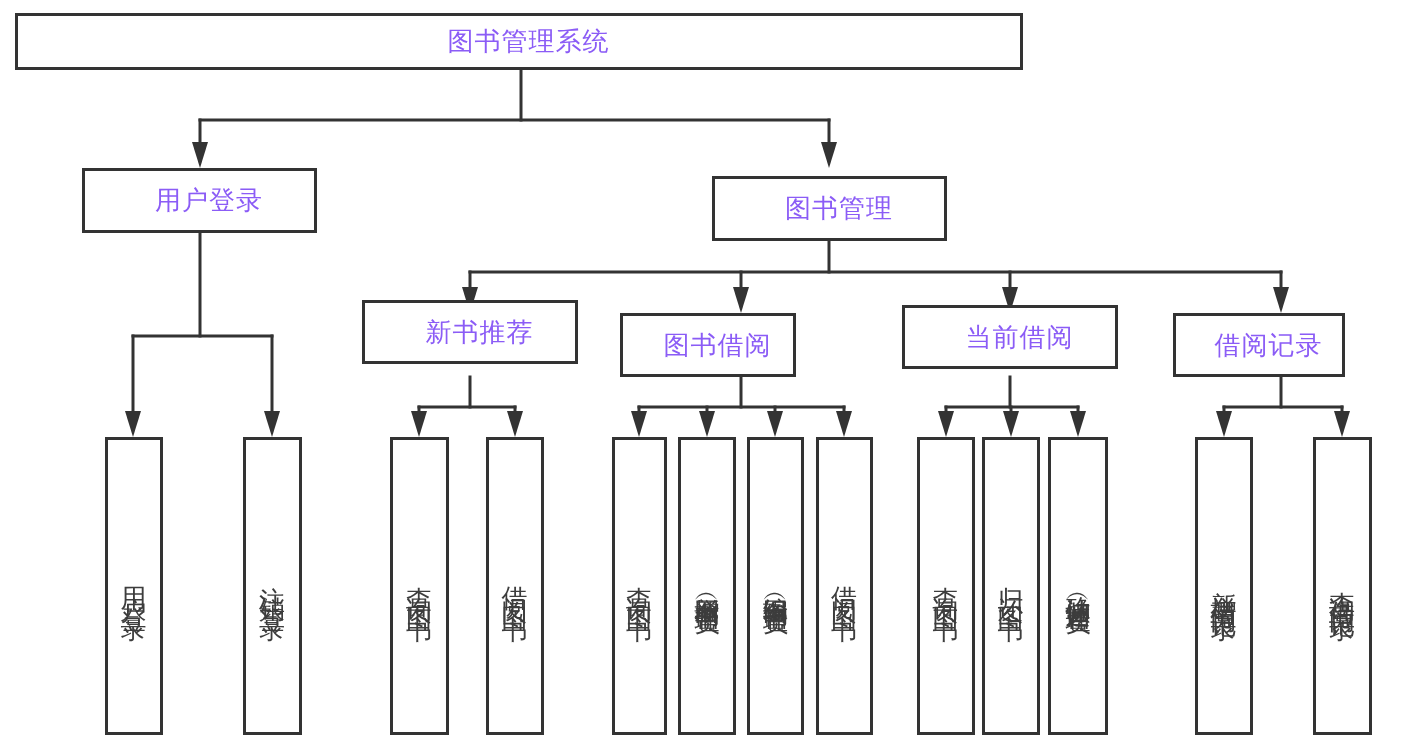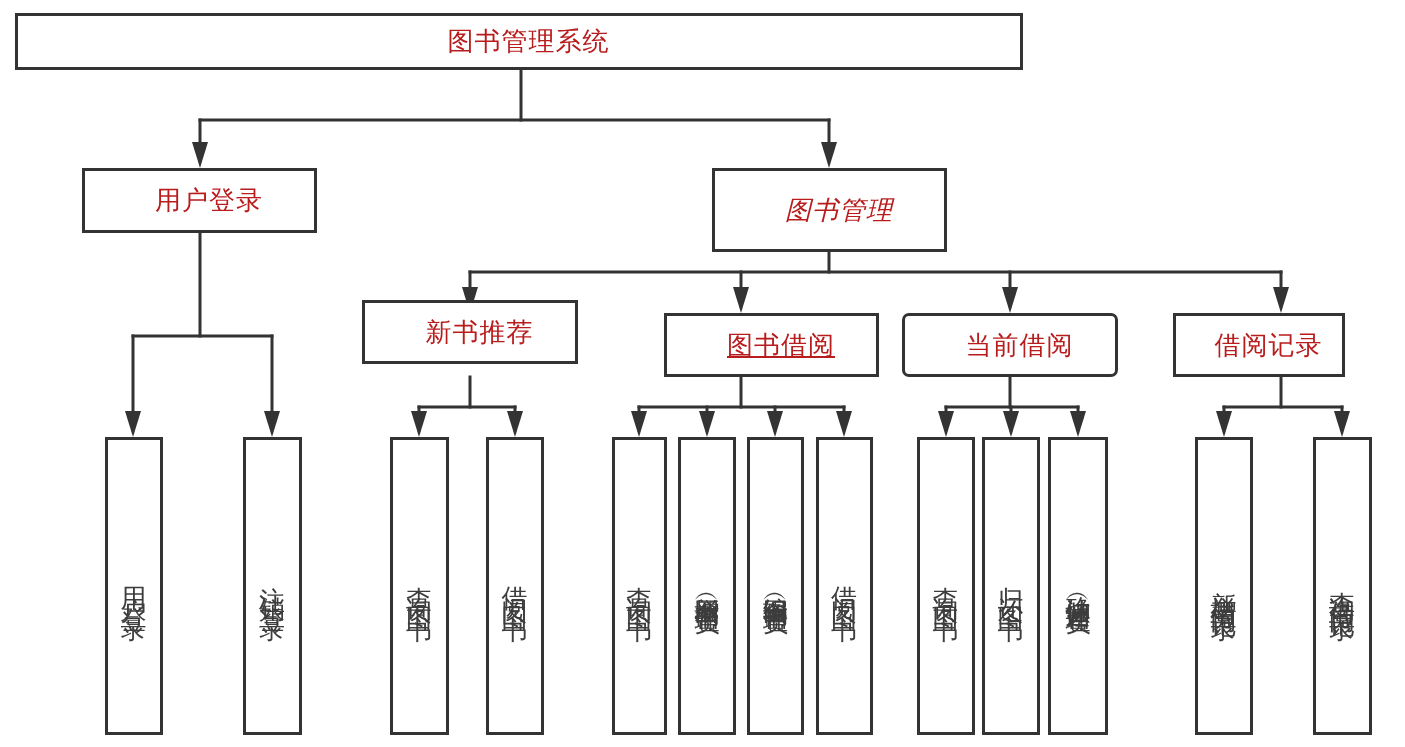--- a/index.html
+++ b/index.html
@@ -10,21 +10,21 @@
     width:1405px; height:747px;
     background:#ffffff;
     overflow:hidden;
   }
   svg.wires { position:absolute; left:0; top:0; width:1405px; height:747px; z-index:1; }
   .node {
     position:absolute;
     border:3px solid #333333;
     background:#ffffff;
     display:flex; align-items:center; justify-content:center;
-    color:#b91c1c;
+    color:#8b5cf6;
     font-size:26px;
     letter-spacing:1px;
     z-index:2;
     padding-left:19px;
   }
   .leaf {
     position:absolute;
     top:437px; height:298px;
     border:3px solid #333333;
     background:#ffffff;
@@ -125,31 +125,31 @@
     </g>
   </svg>
 
   <div class="node" style="left:15px; top:13px; width:1008px; height:57px;">
     <span>图书管理系统</span>
   </div>
 
   <div class="node" style="left:82px; top:168px; width:235px; height:65px;">
     <span>用户登录</span>
   </div>
-  <div class="node" style="left:712px; top:168px; width:235px; height:84px;font-style:italic;">
+  <div class="node" style="left:712px; top:176px; width:235px; height:65px;">
     <span>图书管理</span>
   </div>
 
   <div class="node" style="left:362px; top:300px; width:216px; height:64px;">
     <span>新书推荐</span>
   </div>
-  <div class="node" style="left:664px; top:313px; width:215px; height:64px;text-decoration:underline;">
+  <div class="node" style="left:620px; top:313px; width:176px; height:64px;">
     <span>图书借阅</span>
   </div>
-  <div class="node" style="left:902px; top:313px; width:216px; height:64px;border-radius:7px;">
+  <div class="node" style="left:902px; top:305px; width:216px; height:64px;">
     <span>当前借阅</span>
   </div>
   <div class="node" style="left:1173px; top:313px; width:172px; height:64px;">
     <span>借阅记录</span>
   </div>
 
   <div class="leaf" style="left:105px; width:58px;">
     <span class="vtext sp10">用户登录</span>
   </div>
   <div class="leaf" style="left:243px; width:59px;">

